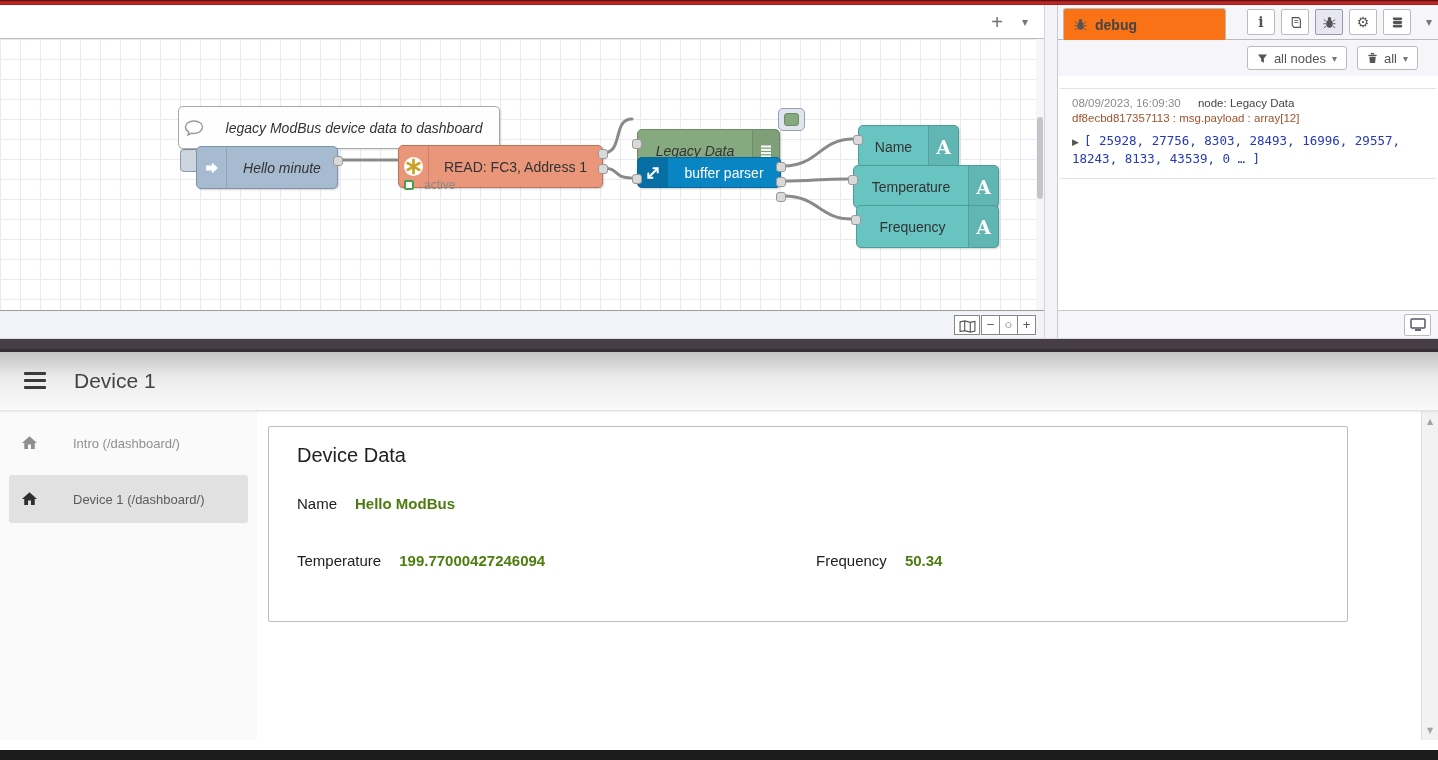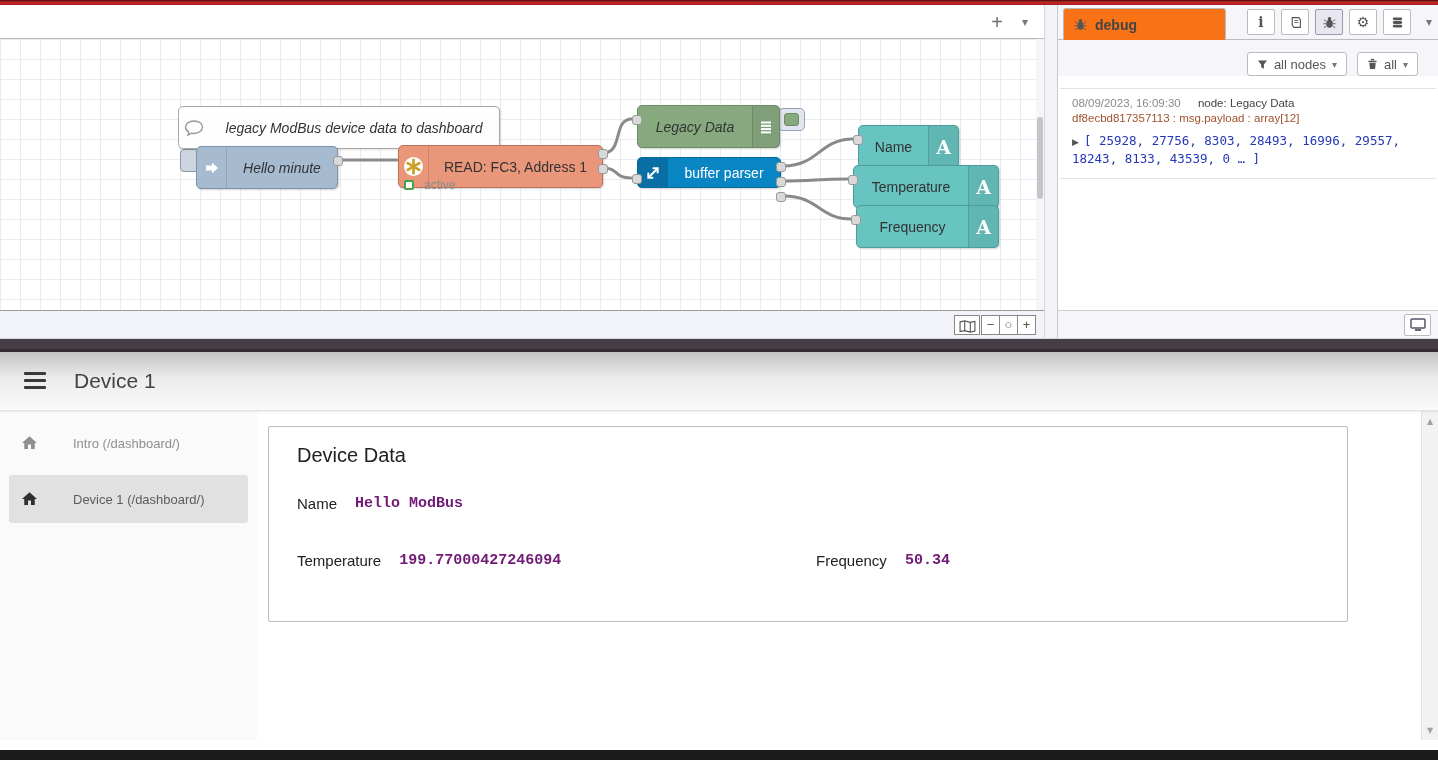--- a/index.html
+++ b/index.html
@@ -36,21 +36,21 @@
   .nr-label { flex:1; text-align:center; padding:0 7px; white-space:nowrap; }
   .italic { font-style:italic; }
   .port { position:absolute; width:10px; height:10px; background:#d9d9d9;
     border:1px solid #999; border-radius:3px; z-index:2; }
 
   .node-comment { background:#fefefe; border-color:#a9a9a9; box-shadow:1px 1px 2px rgba(0,0,0,0.12); }
   .node-inject  { background:#a6bbcf; border-color:#7e93a7; }
   .inject-btn { position:absolute; width:19px; height:23px; background:#cdd6df; border:1px solid #8a9aaa;
     border-radius:4px; z-index:0; cursor:pointer; }
   .node-modbus  { background:#e9967a; border-color:#bd7257; }
-  .node-debug   { background:#87a980; border-color:#6d8c66; }
+  .node-debug   { background:#87a980; border-color:#6d8c66;margin-top:24px; }
   .debug-toggle { position:absolute; width:27px; height:23px; background:#e2e5f0; border:1px solid #97a0b5;
     border-radius:5px; z-index:0; cursor:pointer; display:flex; align-items:center; justify-content:center; }
   .debug-toggle .inner { width:15px; height:13px; background:#87a980; border:1px solid #6d8c66; border-radius:3px; }
   .node-parser  { background:#0a85c4; border-color:#086a9c; color:#fff; height:31px; }
   .node-parser .nr-icon { background:rgba(0,0,0,0.16); }
   .node-ui { background:#68c4c0; border-color:#4d9e9a; }
   .node-ui .nr-icon { background:rgba(0,0,0,0.07); font-family:"DejaVu Serif", serif;
     color:#fff; font-size:19px; font-weight:bold; }
   .node-status { position:absolute; display:flex; align-items:center; gap:10px; z-index:1;
     font-size:12px; color:#8a8a8a; }
@@ -75,21 +75,21 @@
     display:flex; align-items:center; gap:8px; padding-left:10px;
     font-weight:bold; color:#444; font-size:14px; cursor:pointer; }
   .dp-buttons { position:absolute; right:27px; top:4px; display:flex; gap:6px; }
   .dp-btn { width:28px; height:26px; background:#fff; border:1px solid #bbb; border-radius:2px;
     display:flex; align-items:center; justify-content:center; color:#555; cursor:pointer;
     font-size:14px; font-family:"DejaVu Sans", sans-serif; }
   .dp-btn.active { background:#e7e7f2; border-color:#99a; }
   .dp-caret { position:absolute; right:6px; top:10px; color:#777; font-size:12px;
     font-family:"DejaVu Sans", sans-serif; cursor:pointer; border:none; background:none; }
   .dp-toolbar { position:absolute; top:35px; left:0; right:0; height:36px; background:#f6f6fa;
-    display:flex; justify-content:flex-end; align-items:flex-end; gap:10px; padding-right:20px; }
+    display:flex; justify-content:flex-end; align-items:center; gap:10px; padding-right:20px; }
   .filter-btn { height:24px; background:#fff; border:1px solid #bbb; border-radius:3px;
     display:flex; align-items:center; gap:6px; padding:0 9px; font-size:13px; color:#555; cursor:pointer; }
   .filter-btn .caret { font-size:10px; color:#777; font-family:"DejaVu Sans", sans-serif; }
   .dp-messages { position:absolute; top:71px; bottom:28px; left:0; right:0; background:#fff; overflow:hidden; }
   .dbg-msg { margin:12px 2px 0 2px; border-top:1px solid #e3e3e3; border-bottom:1px solid #e3e3e3;
     background:#fff; padding:8px 8px 10px 12px; }
   .dbg-meta { font-size:11.5px; color:#8a8a8a; }
   .dbg-meta .nodelbl { color:#444; margin-left:14px; }
   .dbg-path { font-size:11.5px; color:#a0522d; margin-top:3px; }
   .dbg-value { font-family:"DejaVu Sans Mono", monospace; font-size:12.5px; color:#2438b8;
@@ -120,21 +120,21 @@
   .nav-item.active { background:#e1e1e1; }
   .nav-item .homeicon { position:absolute; left:11px; width:19px; height:18px; color:#8f8f8f; }
   .nav-item.active .homeicon { color:#2f2f2f; }
   .nav-item .navlbl { position:absolute; left:64px; font-size:13px; color:#8f8f8f; }
   .nav-item.active .navlbl { color:#5c5c5c; }
   .dash-main { position:absolute; left:257px; right:17px; top:0; bottom:0; background:#fff; }
   .card { position:absolute; left:11px; top:15px; width:1080px; height:196px; background:#fff;
     border:1px solid #bdbdbd; border-radius:2px; }
   .card-title { position:absolute; left:28px; top:17px; font-size:20px; color:#212121; }
   .field { position:absolute; display:flex; gap:18px; font-size:15px; color:#212121; white-space:nowrap; }
-  .field .val { font-weight:bold; color:#701a75;font-family:Liberation Mono, monospace; }
+  .field .val { font-weight:bold; color:#4d7c0f; }
   .dash-scroll { position:absolute; right:0; top:0; bottom:0; width:17px; background:#f2f2f2;
     border-left:1px solid #e0e0e0; }
   .scroll-arrow { position:absolute; left:0; width:16px; height:16px; border:none; background:none;
     color:#a3a3a3; font-size:8px; text-align:center; font-family:"DejaVu Sans", sans-serif; cursor:pointer; }
   .bottom-bar { position:absolute; top:750px; left:0; right:0; height:10px; background:#1b1b1b; }
 
   svg { display:block; }
 </style>
 </head>
 <body>

